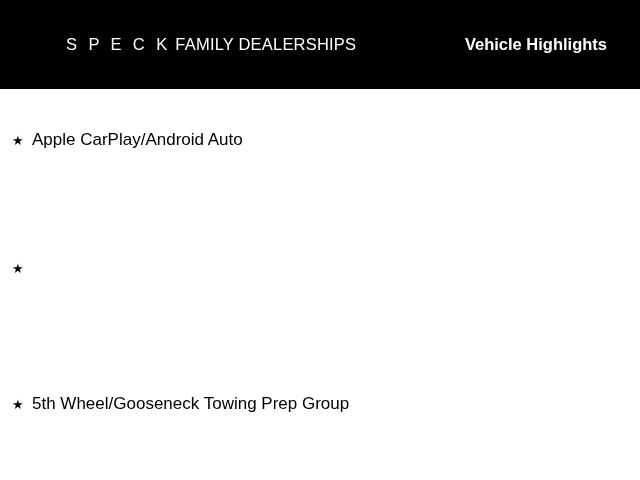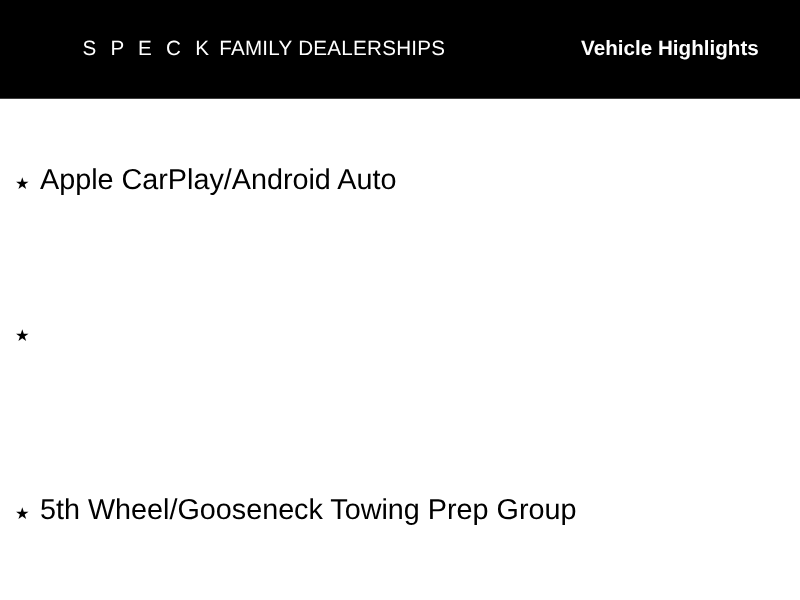--- a/index.html
+++ b/index.html
@@ -18,21 +18,21 @@
     width: 640px;
     height: 480px;
     background: #ffffff;
     box-sizing: border-box;
   }
   .header-bar {
     position: absolute;
     top: 0;
     left: 0;
     width: 640px;
-    height: 79px;
+    height: 89px;
     background: #000000;
     display: flex;
     align-items: center;
     justify-content: space-between;
     box-sizing: border-box;
     padding: 0 31px 0 66px;
   }
   .brand {
     color: #ffffff;
     font-size: 16.5px;
@@ -70,21 +70,21 @@
     font-size: 13px;
     line-height: 1;
     width: 22px;
     flex: 0 0 22px;
     text-align: left;
     padding-left: 2px;
     box-sizing: border-box;
   }
   .bullet-text {
     color: #000000;
-    font-size: 23px;
+    font-size: 17px;
     line-height: 1.2;
     white-space: nowrap;
     font-weight: 400;
     text-align: right;
   }
 </style>
 </head>
 <body>
 
 <div class="slide">

